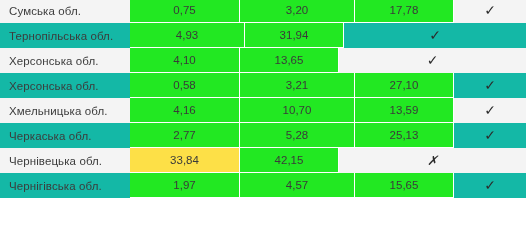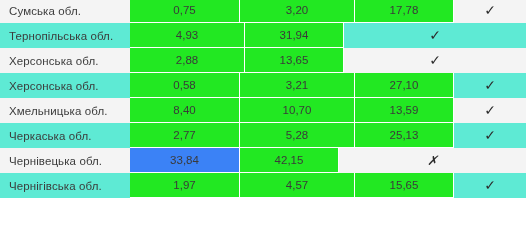--- a/index.html
+++ b/index.html
@@ -13,21 +13,21 @@
   #table-root {
     width: 526px;
     position: relative;
     
     margin-top: -2px;
   }
   .row {
     display: flex;
     height: 25px;
     align-items: stretch;
-    background: #5eead4;
+    background: #14b8a6;
   }
   .row.alt { background: #f4f4f4; }
 
   
   .cell-label {
     width: 130px;
     flex: 0 0 130px;
     display: flex;
     align-items: center;
     padding-left: 9px;
@@ -46,21 +46,21 @@
     color: #3a3a3a;
     position: relative;
     border-right: 1.5px solid #ffffff;
     border-bottom: 1.5px solid #ffffff;
   }
   .cell-num.c1 { width: 110px; flex: 0 0 110px; }
   .cell-num.c2 { width: 115px; flex: 0 0 115px; }
   .cell-num.c3 { width: 99px;  flex: 0 0 99px; }
 
   .heat-green  { background: #22e822; }
-  .heat-yellow { background: #3b82f6; }
+  .heat-yellow { background: #fde047; }
 
   
   .cell-mark {
     flex: 1 1 auto;
     display: flex;
     align-items: center;
     justify-content: center;
     font-size: 13px;
     color: #2b2b2b;
     font-family: "Liberation Serif", serif;
@@ -84,38 +84,38 @@
     <div class="row">
       <div class="cell-label">Тернопільська обл.</div>
       <div class="cell-num c2 heat-green">4,93</div>
       <div class="cell-num c3 heat-green">31,94</div>
       <div class="cell-mark">
         <span class="mark-check">✓</span>
       </div>
     </div>
     <div class="row alt">
       <div class="cell-label">Херсонська обл.</div>
-      <div class="cell-num c2 heat-green">2,88</div>
+      <div class="cell-num c1 heat-green">4,10</div>
       <div class="cell-num c3 heat-green">13,65</div>
       <div class="cell-mark">
         <span class="mark-check">✓</span>
       </div>
     </div>
     <div class="row">
       <div class="cell-label">Херсонська обл.</div>
       <div class="cell-num c1 heat-green">0,58</div>
       <div class="cell-num c2 heat-green">3,21</div>
       <div class="cell-num c3 heat-green">27,10</div>
       <div class="cell-mark">
         <span class="mark-check">✓</span>
       </div>
     </div>
     <div class="row alt">
       <div class="cell-label">Хмельницька обл.</div>
-      <div class="cell-num c1 heat-green">8,40</div>
+      <div class="cell-num c1 heat-green">4,16</div>
       <div class="cell-num c2 heat-green">10,70</div>
       <div class="cell-num c3 heat-green">13,59</div>
       <div class="cell-mark">
         <span class="mark-check">✓</span>
       </div>
     </div>
     <div class="row">
       <div class="cell-label">Черкаська обл.</div>
       <div class="cell-num c1 heat-green">2,77</div>
       <div class="cell-num c2 heat-green">5,28</div>

